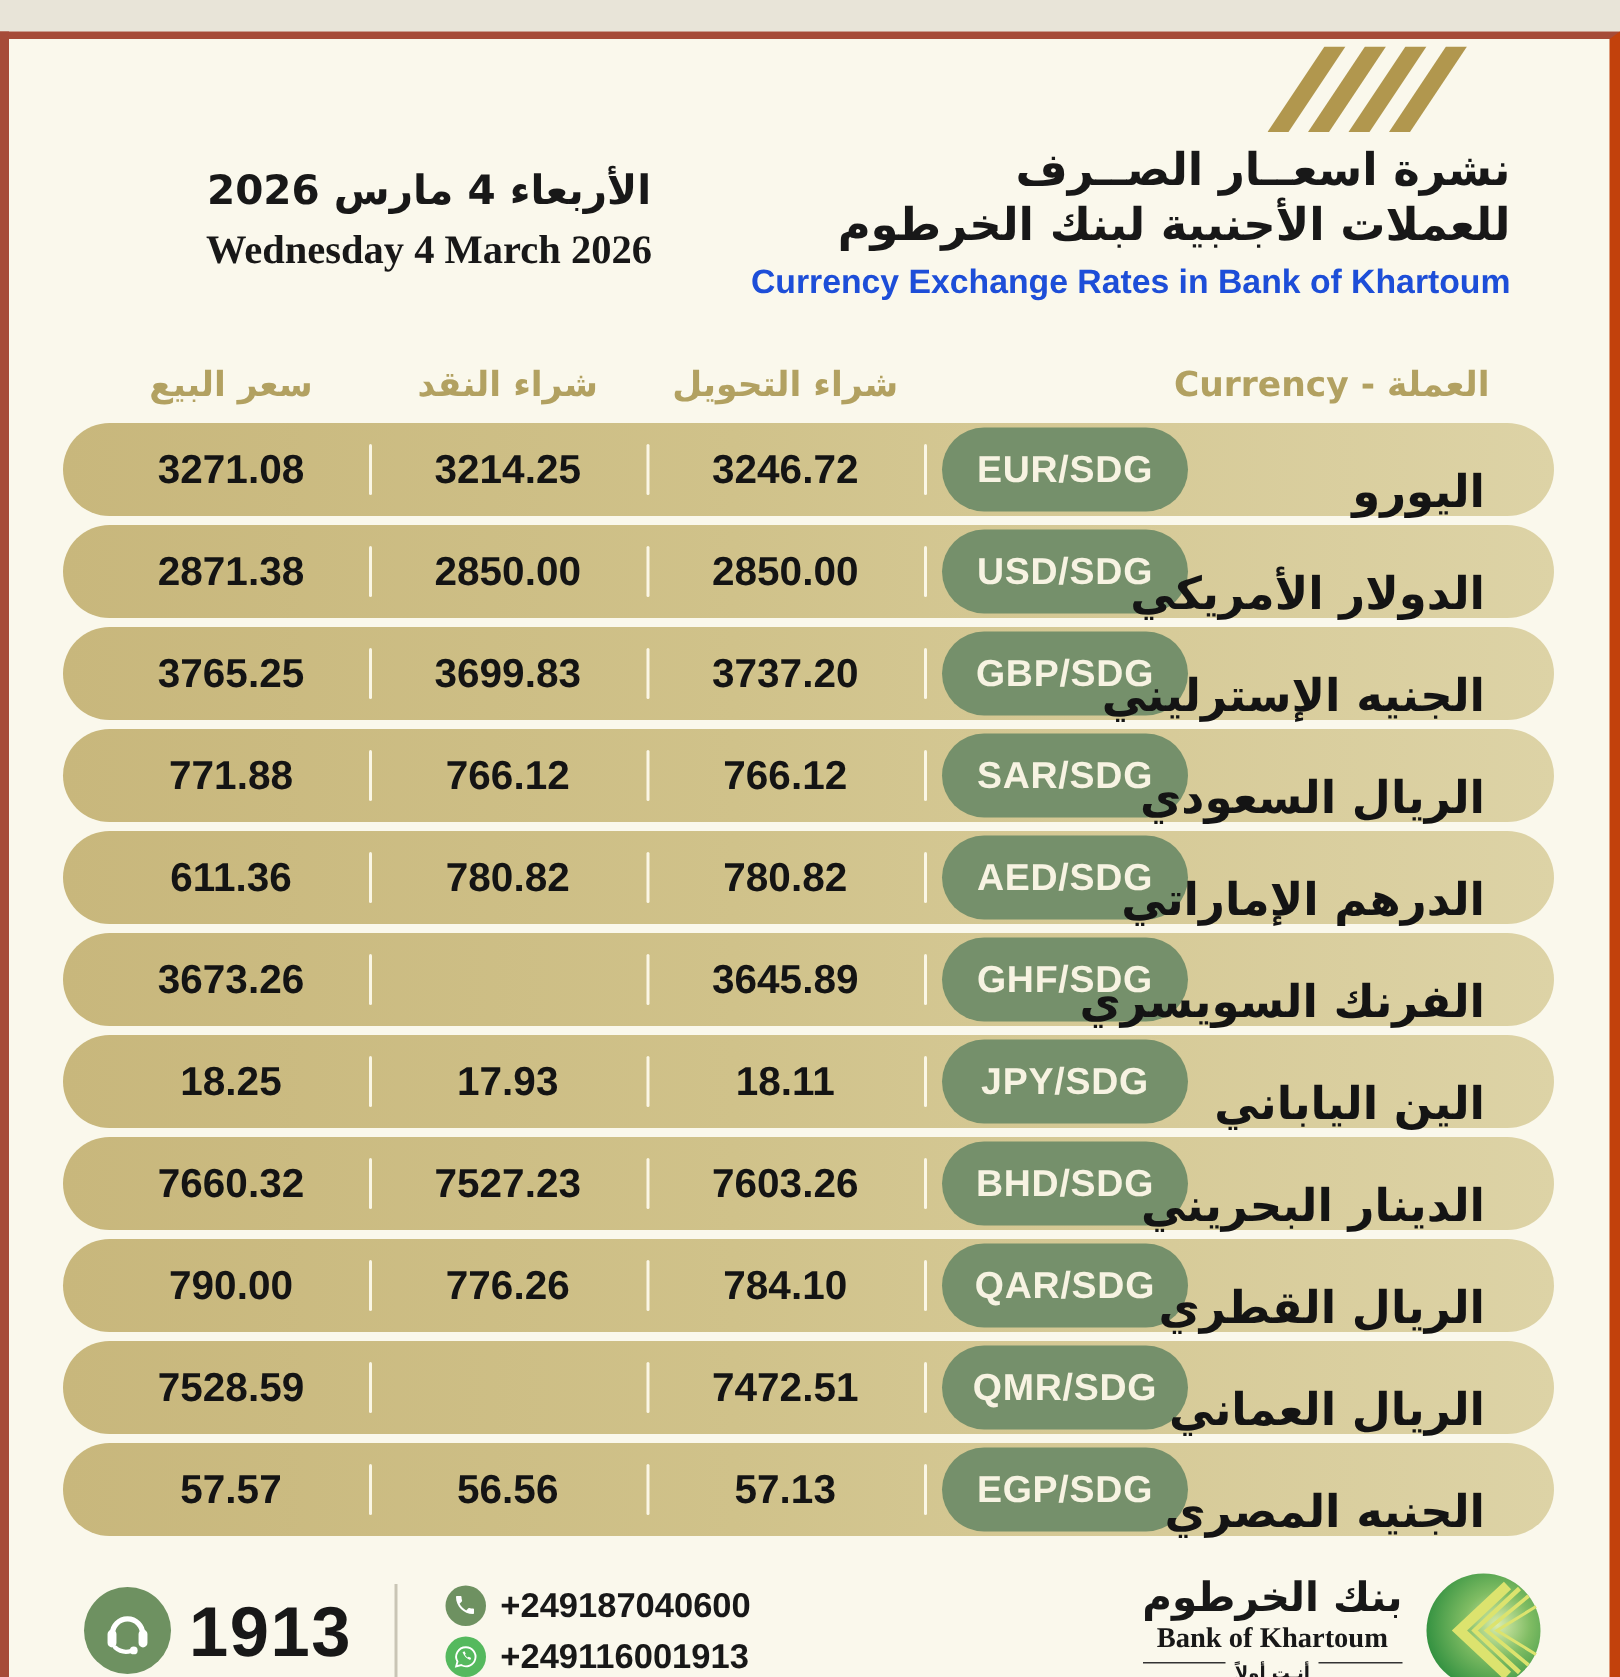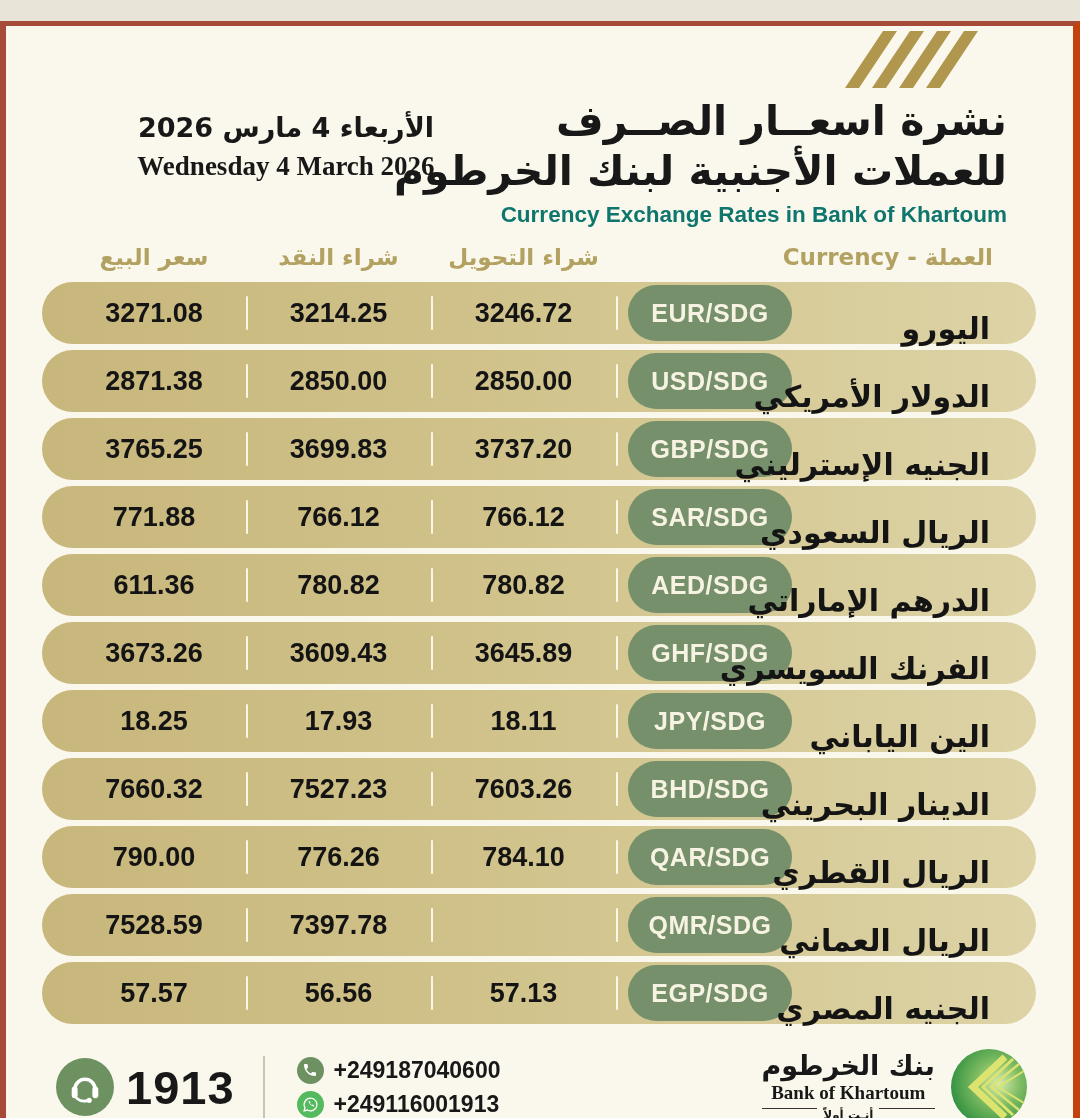--- a/index.html
+++ b/index.html
@@ -20,22 +20,22 @@
   
   .stripes { position:absolute; top:5px; right:78px; width:150px; height:57px; }
 
   
   .date-block { position:absolute; top:86px; left:105px; width:350px; text-align:center; }
   .date-ar { font-size:27px; font-weight:bold; direction:rtl; }
   .date-en { font-size:27px; font-weight:bold; margin-top:8px; font-family:Liberation Serif, serif; }
 
   
   .title-block { position:absolute; top:70px; right:66px; text-align:right; }
-  .title-ar { font-size:41px; font-weight:bold; direction:rtl; line-height:1.22; }
-  .title-en { font-size:22.5px; font-weight:bold; margin-top:6px; font-family:"Liberation Sans", sans-serif; color:#0f766e; }
+  .title-ar { font-size:30px; font-weight:bold; direction:rtl; line-height:1.22; }
+  .title-en { font-size:22.5px; font-weight:bold; margin-top:6px; font-family:"Liberation Sans", sans-serif; color:#1d4ed8; }
 
   
   .col-headers { position:absolute; top:218px; left:36px; right:36px; height:34px; color:#b2a161; font-weight:bold; font-size:23px; }
   .col-headers .h { position:absolute; top:0; text-align:center; direction:rtl; }
   .h-sell { left:0; width:224px; }
   .h-cash { left:204px; width:185px; }
   .h-transfer { left:389px; width:185px; }
   .h-currency { right:44px; }
 
   
@@ -176,21 +176,20 @@
       <div class="sep sep2"></div>
       <div class="val v-transfer">780.82</div>
       <div class="sep sep3"></div>
       <div class="pill">AED/SDG</div>
       <div class="cname">الدرهم الإماراتي</div>
     </div>
 
     <div class="row">
       <div class="val v-sell">3673.26</div>
       <div class="sep sep1"></div>
-      <div class="val v-cash">3609.43</div>
       <div class="sep sep2"></div>
       <div class="val v-transfer">3645.89</div>
       <div class="sep sep3"></div>
       <div class="pill">GHF/SDG</div>
       <div class="cname">الفرنك السويسري</div>
     </div>
 
     <div class="row">
       <div class="val v-sell">18.25</div>
       <div class="sep sep1"></div>
@@ -220,22 +219,22 @@
       <div class="sep sep2"></div>
       <div class="val v-transfer">784.10</div>
       <div class="sep sep3"></div>
       <div class="pill">QAR/SDG</div>
       <div class="cname">الريال القطري</div>
     </div>
 
     <div class="row">
       <div class="val v-sell">7528.59</div>
       <div class="sep sep1"></div>
-      <div class="val v-cash">7397.78</div>
-      <div class="sep sep2"></div>
+      <div class="sep sep2"></div>
+      <div class="val v-transfer">7472.51</div>
       <div class="sep sep3"></div>
       <div class="pill">QMR/SDG</div>
       <div class="cname">الريال العماني</div>
     </div>
 
     <div class="row">
       <div class="val v-sell">57.57</div>
       <div class="sep sep1"></div>
       <div class="val v-cash">56.56</div>
       <div class="sep sep2"></div>

